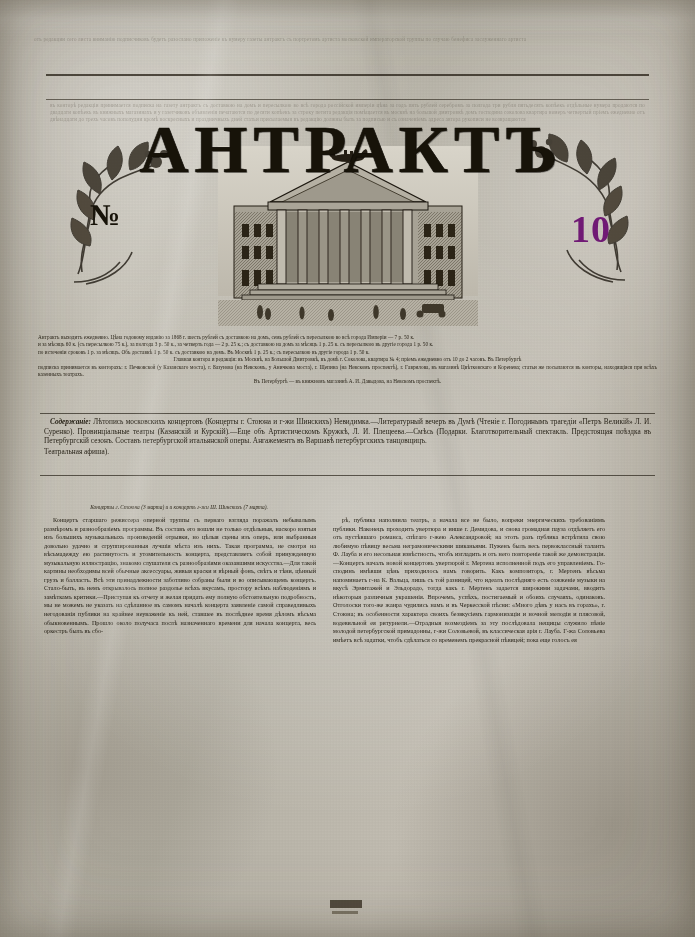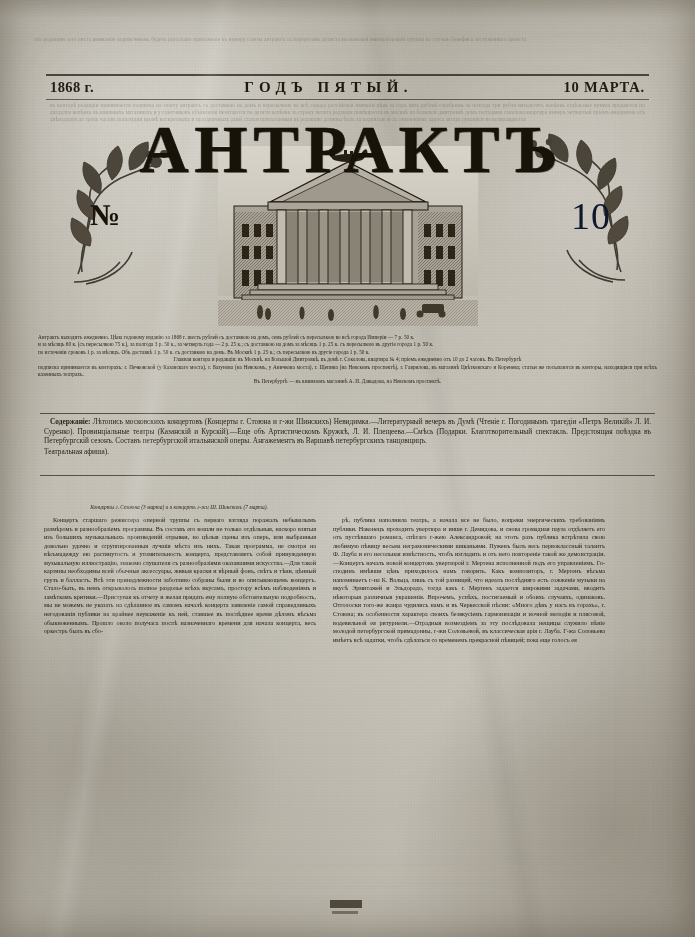--- a/index.html
+++ b/index.html
@@ -141,24 +141,24 @@
     position: absolute;
     left: 40px; top: 96px;
     font-size: 30px;
     font-weight: 700;
     color: #171309;
     letter-spacing: 1px;
     z-index: 5;
   }
   #logo-number {
     position: absolute;
-    right: 34px; top: 92px;
+    right: 34px; top: 105px;
     font-size: 38px;
-    font-weight: 400;
-    color: #0f172a;
+    font-weight: 700;
+    color: #701a75;
     letter-spacing: 1px;
     z-index: 5;
   }
   
   #theatre {
     position: absolute;
     left: 50%;
     transform: translateX(-50%);
     top: 44px;
     width: 300px;
@@ -200,20 +200,21 @@
   }
   #contents {
     position: absolute;
     left: 44px; right: 44px; top: 417px;
     font-size: 7.3px;
     line-height: 9.6px;
     text-align: justify;
     color: #241f14;
   }
   #contents .lead {
+    font-style: italic;
     font-weight: 700;
     padding-left: 6px;
   }
   #contents .last {
     display: block;
     margin-top: 1px;
   }
 
   
   #article-title {
@@ -293,25 +294,20 @@
 
 <div id="page">
   <div id="paper"></div>
 
   <div id="content">
 
     <div class="bleed" id="bleed-top">отъ редакции сего листа вниманію подписчиковъ будетъ разослано приложеніе къ нумеру газеты антрактъ съ портретомъ артиста московской императорской труппы по случаю бенефиса заслуженнаго артиста</div>
 
     <div id="head-rule-top"></div>
     <div id="head-rule-bot"></div>
-    <div id="masthead-line">
-      <div id="issue-year">1868 г.</div>
-      <div id="issue-title-words">ГОДЪ ПЯТЫЙ.</div>
-      <div id="issue-date">10 МАРТА.</div>
-    </div>
 
     <div id="logo-area">
 
       <div class="bleed" id="bleed-mid" style="left:0;right:0;top:0;height:230px;">въ конторѣ редакціи принимается подписка на газету антрактъ съ доставкою на домъ и пересылкою во всѣ города россійской имперіи цѣна за годъ пять рублей серебромъ за полгода три рубля пятьдесятъ копѣекъ отдѣльные нумера продаются по двадцати копѣекъ въ книжныхъ магазинахъ и у газетчиковъ объявленія печатаются по десяти копѣекъ за строку петита редакція помѣщается въ москвѣ на большой дмитровкѣ домъ господина соколова квартира номеръ четвертый пріемъ ежедневно отъ двѣнадцати до трехъ часовъ пополудни кромѣ воскресныхъ и праздничныхъ дней статьи присылаемыя въ редакцію должны быть за подписью и съ означеніемъ адреса автора рукописи не возвращаются</div>
 
       <svg class="flourish" id="flourish-left" viewBox="0 0 150 170">
         <g fill="none" stroke="#1d1810" stroke-width="1.6" opacity="0.9">
           <path d="M18,150 C30,120 22,92 40,70 C55,52 78,48 96,40"></path>
           <path d="M22,148 C18,120 34,104 30,78 C27,58 44,44 60,36"></path>
           <path d="M40,70 C28,64 20,52 24,38 C38,44 44,56 40,70 Z" fill="#2a2318" stroke-width="1"></path>

